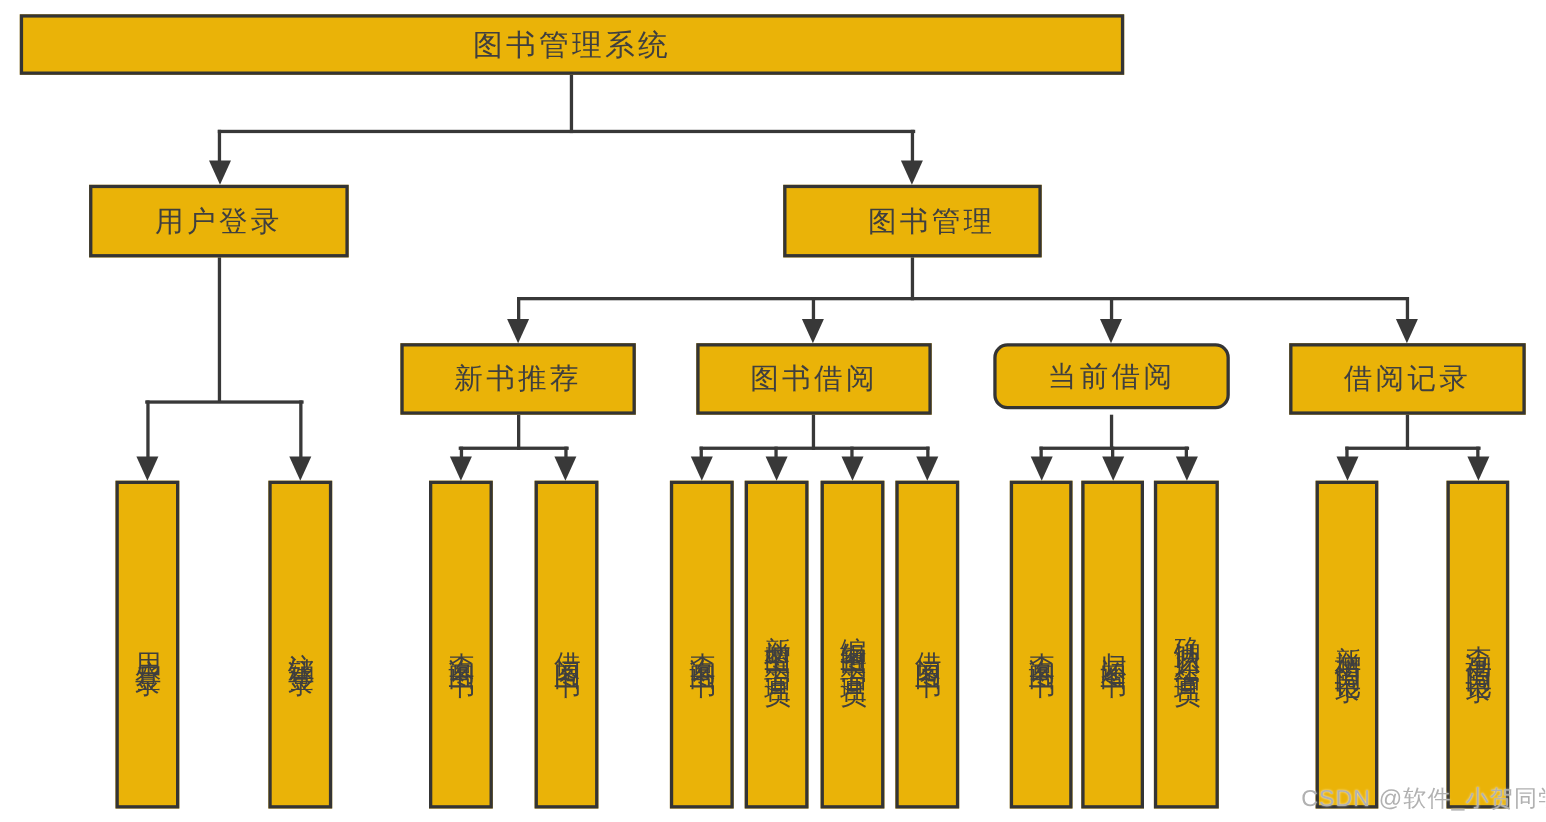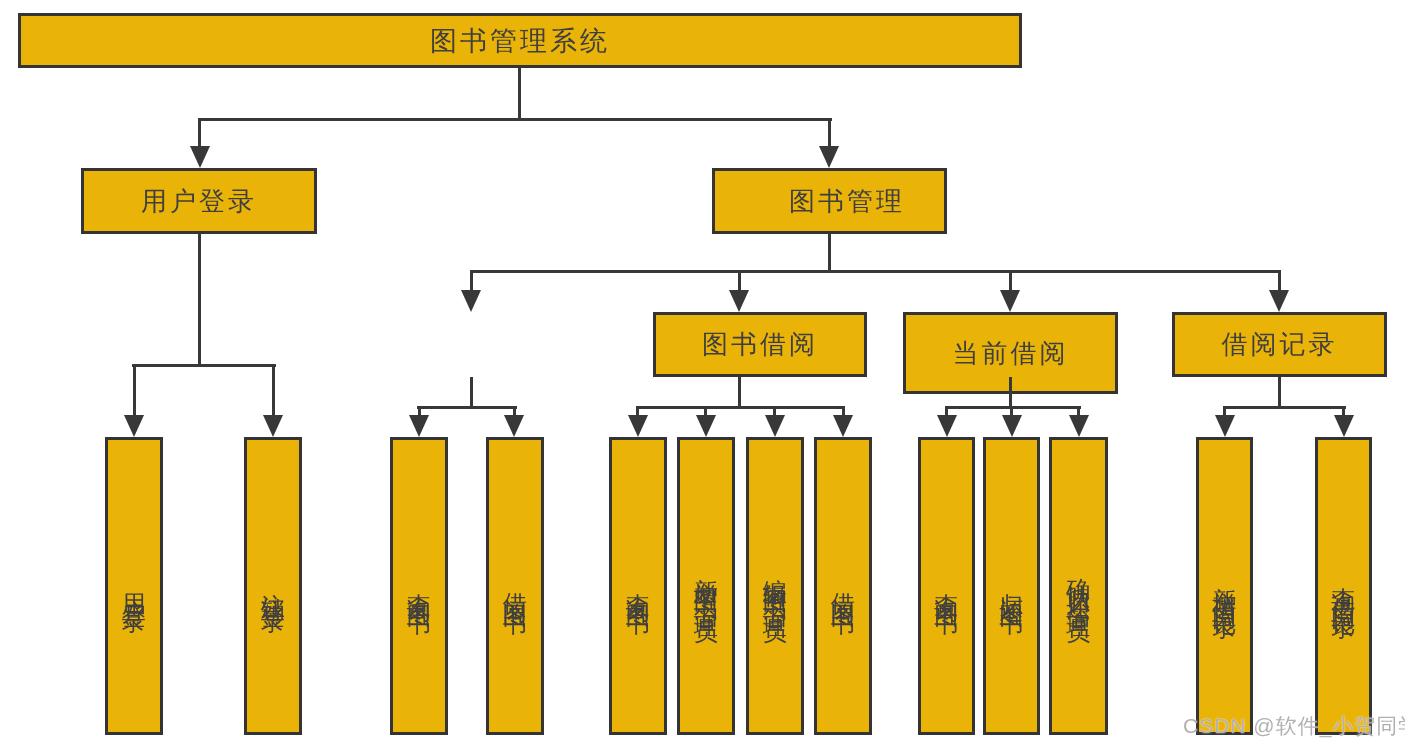--- a/index.html
+++ b/index.html
@@ -34,24 +34,25 @@
 <body>
 
 <div class="stage">
 
   <div class="box hbox rootbox" style="left:18px;top:13px;width:1004px;height:55px;">图书管理系统</div>
 
   <div class="box hbox" style="left:81px;top:168px;width:236px;height:66px;">用户登录</div>
 
   <div class="box hbox" style="left:712px;top:168px;width:235px;height:66px;padding-left:35px;">图书管理</div>
 
+  <div class="box hbox" style="left:364px;top:312px;width:214px;height:65px;">新书推荐</div>
 
-  <div class="box hbox" style="left:633px;top:312px;width:214px;height:65px;margin-left:20px;">图书借阅</div>
+  <div class="box hbox" style="left:633px;top:312px;width:214px;height:65px;">图书借阅</div>
 
-  <div class="box hbox" style="left:903px;top:312px;width:215px;height:82px;">当前借阅</div>
+  <div class="box hbox" style="left:903px;top:312px;width:215px;height:60px;border-radius:13px;">当前借阅</div>
 
   <div class="box hbox" style="left:1172px;top:312px;width:215px;height:65px;">借阅记录</div>
 
   <div class="box vbox" style="left:105px;top:437px;width:58px;height:298px;">用户登录</div>
 
   <div class="box vbox" style="left:244px;top:437px;width:58px;height:298px;">注销登录</div>
 
   <div class="box vbox" style="left:390px;top:437px;width:58px;height:298px;">查询图书</div>
 
   <div class="box vbox" style="left:486px;top:437px;width:58px;height:298px;">借阅图书</div>

